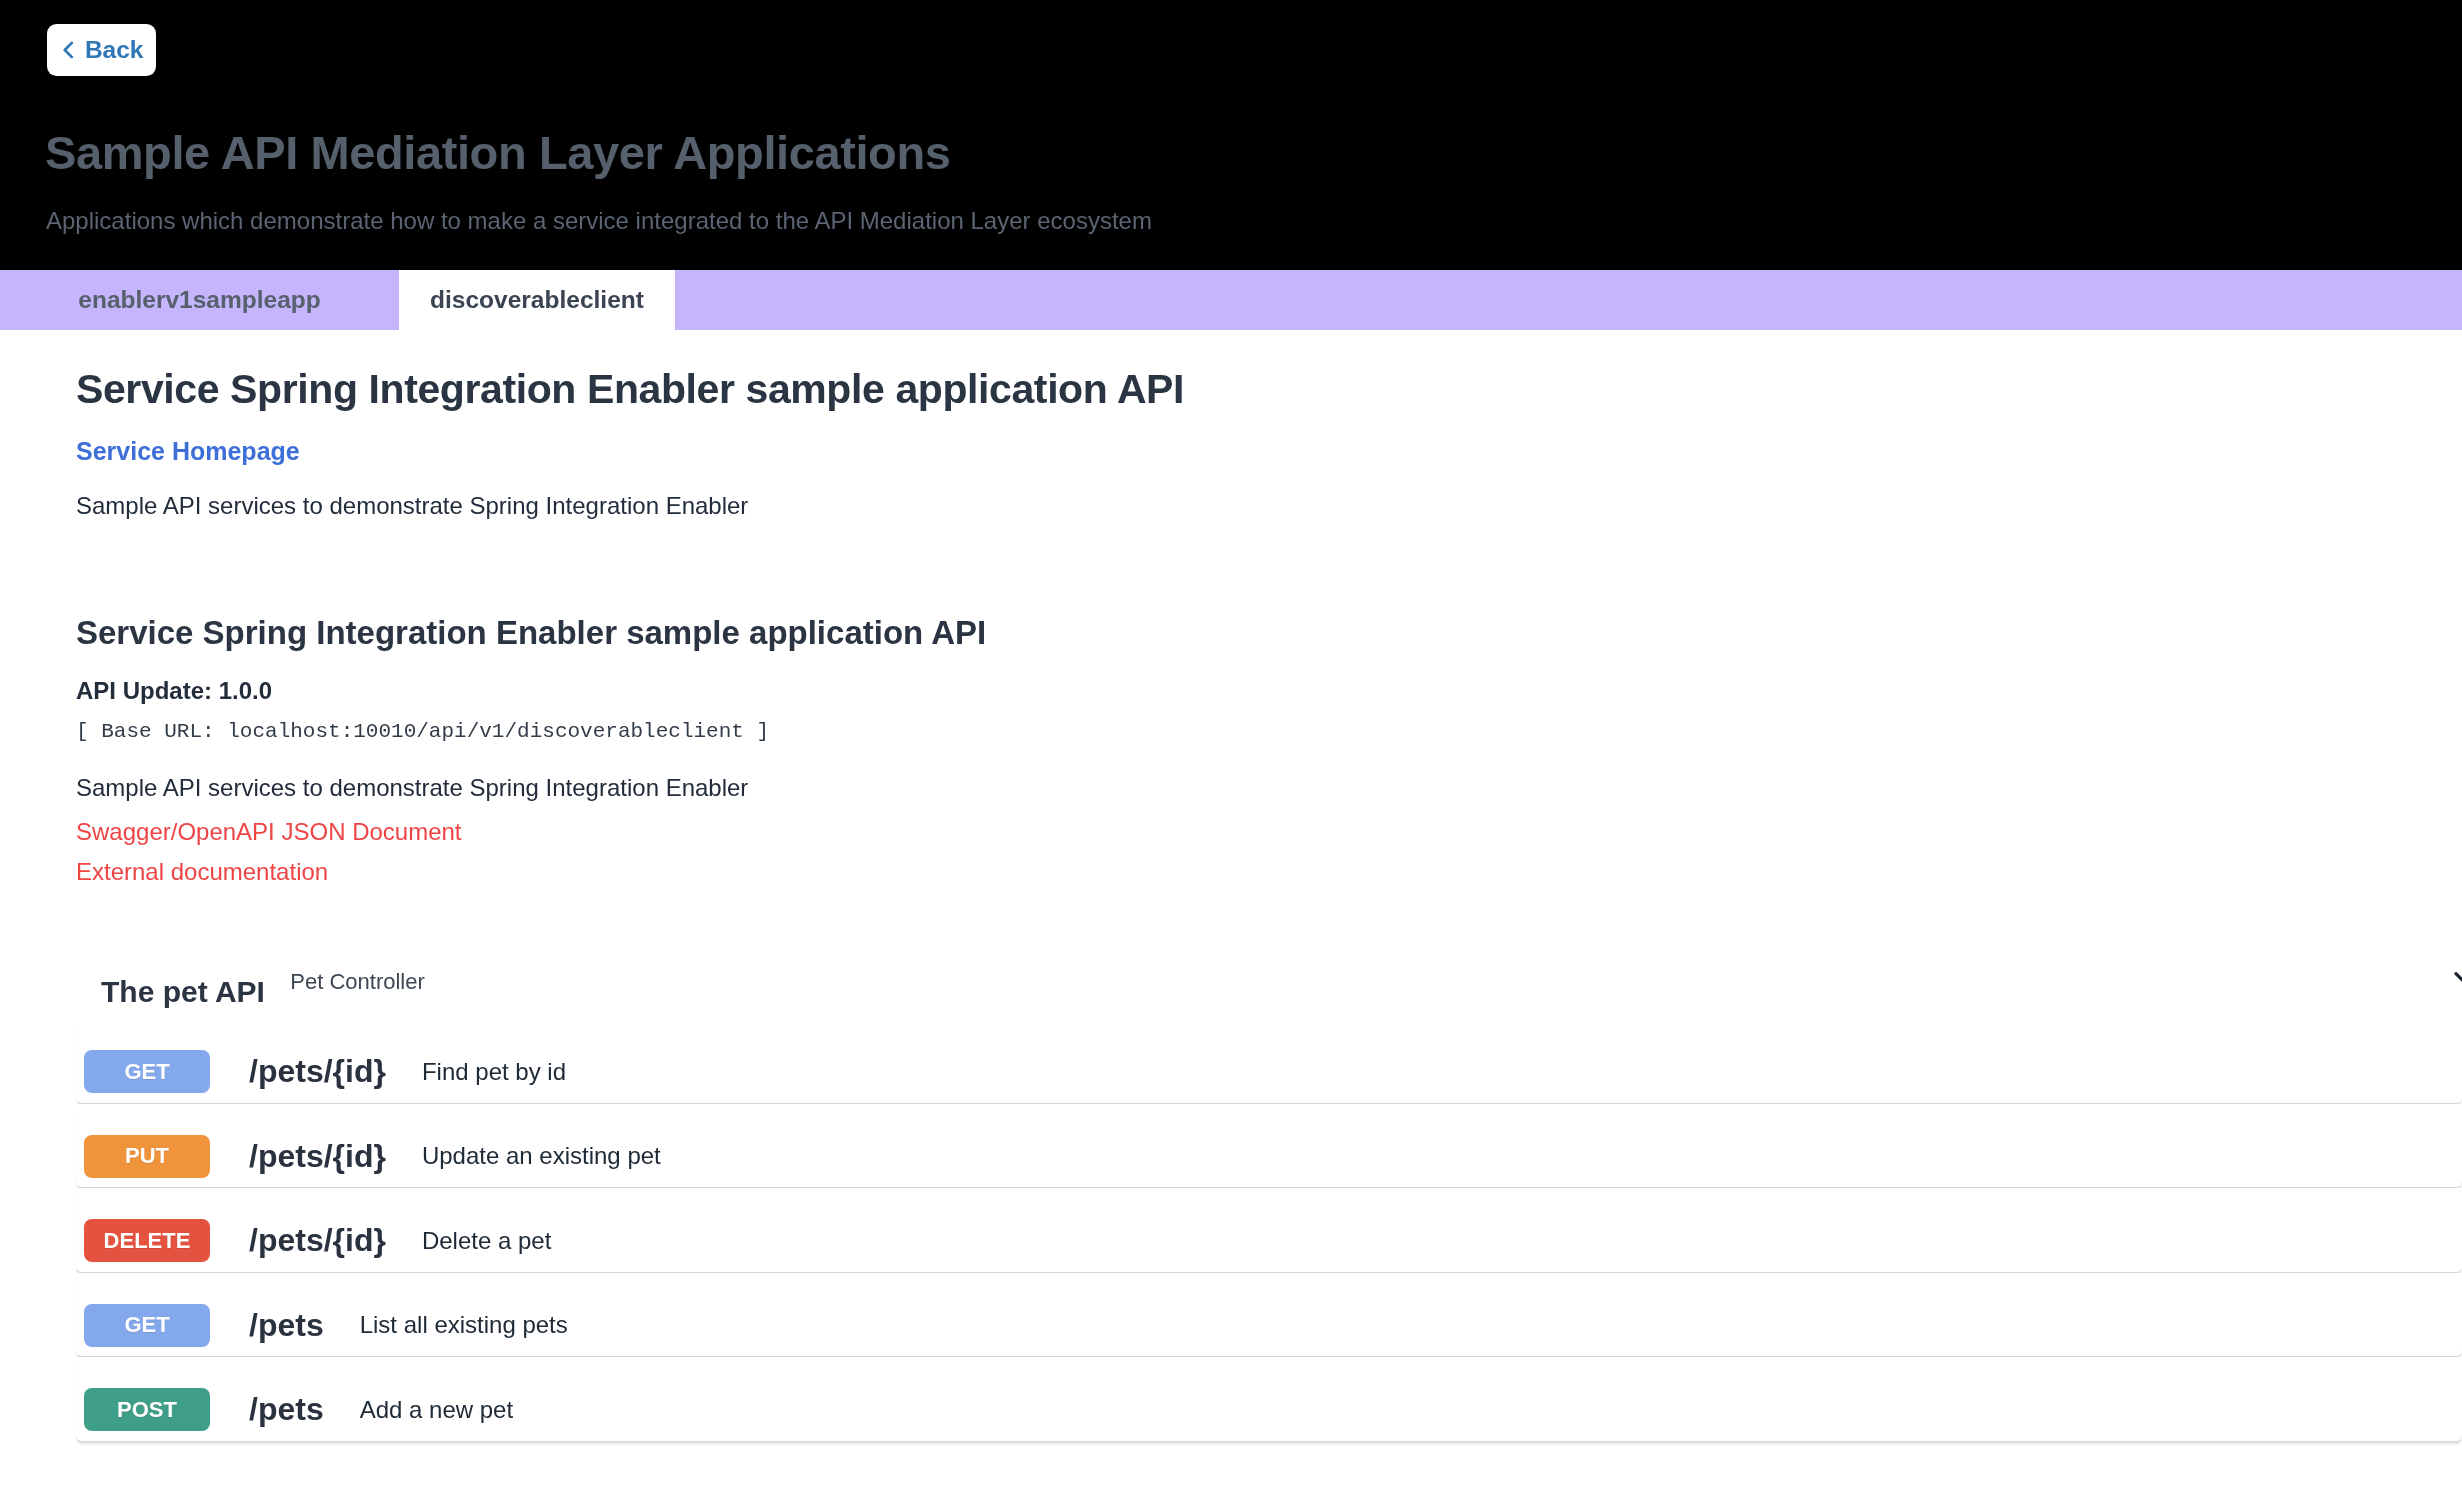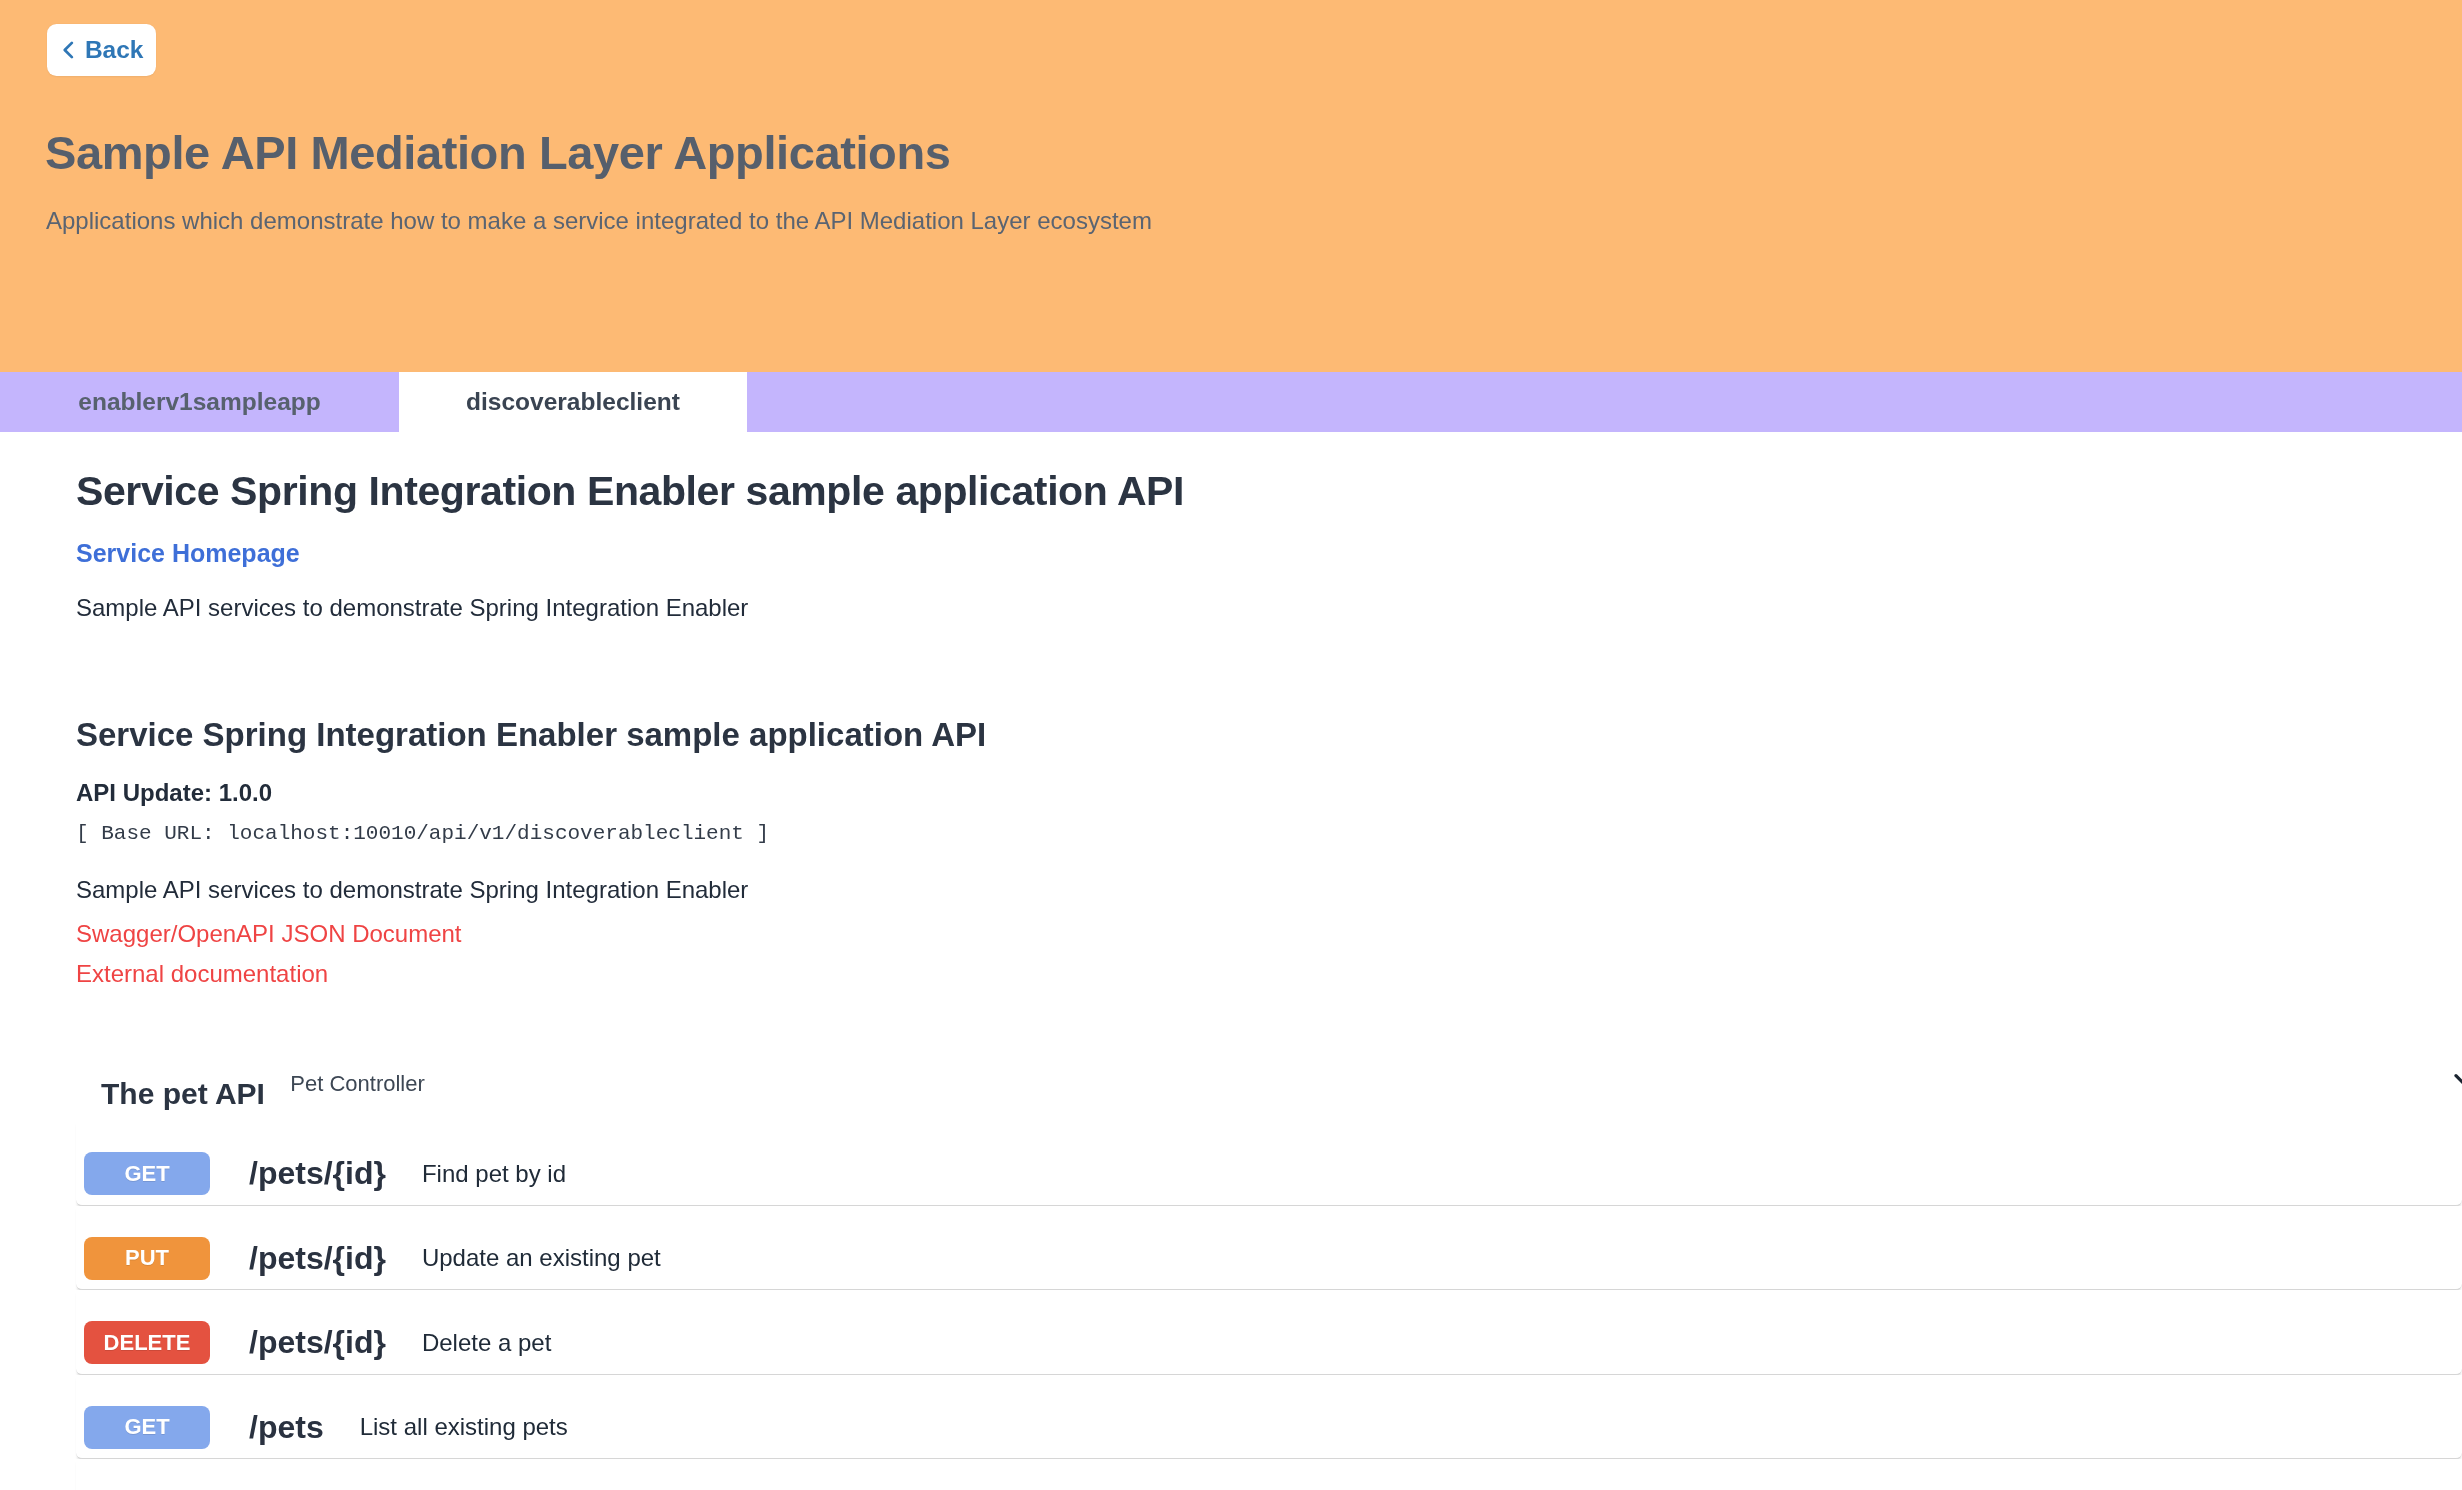--- a/index.html
+++ b/index.html
@@ -9,22 +9,22 @@
     background: #ffffff;
     font-family: "Liberation Sans", sans-serif;
     overflow: hidden;
     position: relative;
     color: #222c3a;
   }
 
   
   .header {
     position: relative;
-    height: 372px;
-    background: #fdba74;
+    height: 270px;
+    background: #000000;
   }
   .back-btn {
     position: absolute; left: 47px; top: 24px;
     width: 109px; height: 52px;
     background: #ffffff;
     border: none; border-radius: 9.5px;
     display: flex; align-items: center; justify-content: center; gap: 8px;
     color: #2f77b6;
     font-family: "Liberation Sans", sans-serif;
     font-size: 24.5px; font-weight: bold;
@@ -54,21 +54,21 @@
   }
   .tab {
     width: 399px; height: 60px;
     display: flex; align-items: center; justify-content: center;
     font-size: 24.5px; font-weight: bold;
     color: #57616e;
     cursor: pointer;
     user-select: none;
   }
   .tab.active {
-    width: 348px;
+    width: 276px;
     background: #ffffff;
     color: #3a4452;
   }
 
   
   .main {
     position: relative;
     height: 1464px;
     background: #ffffff;
   }

